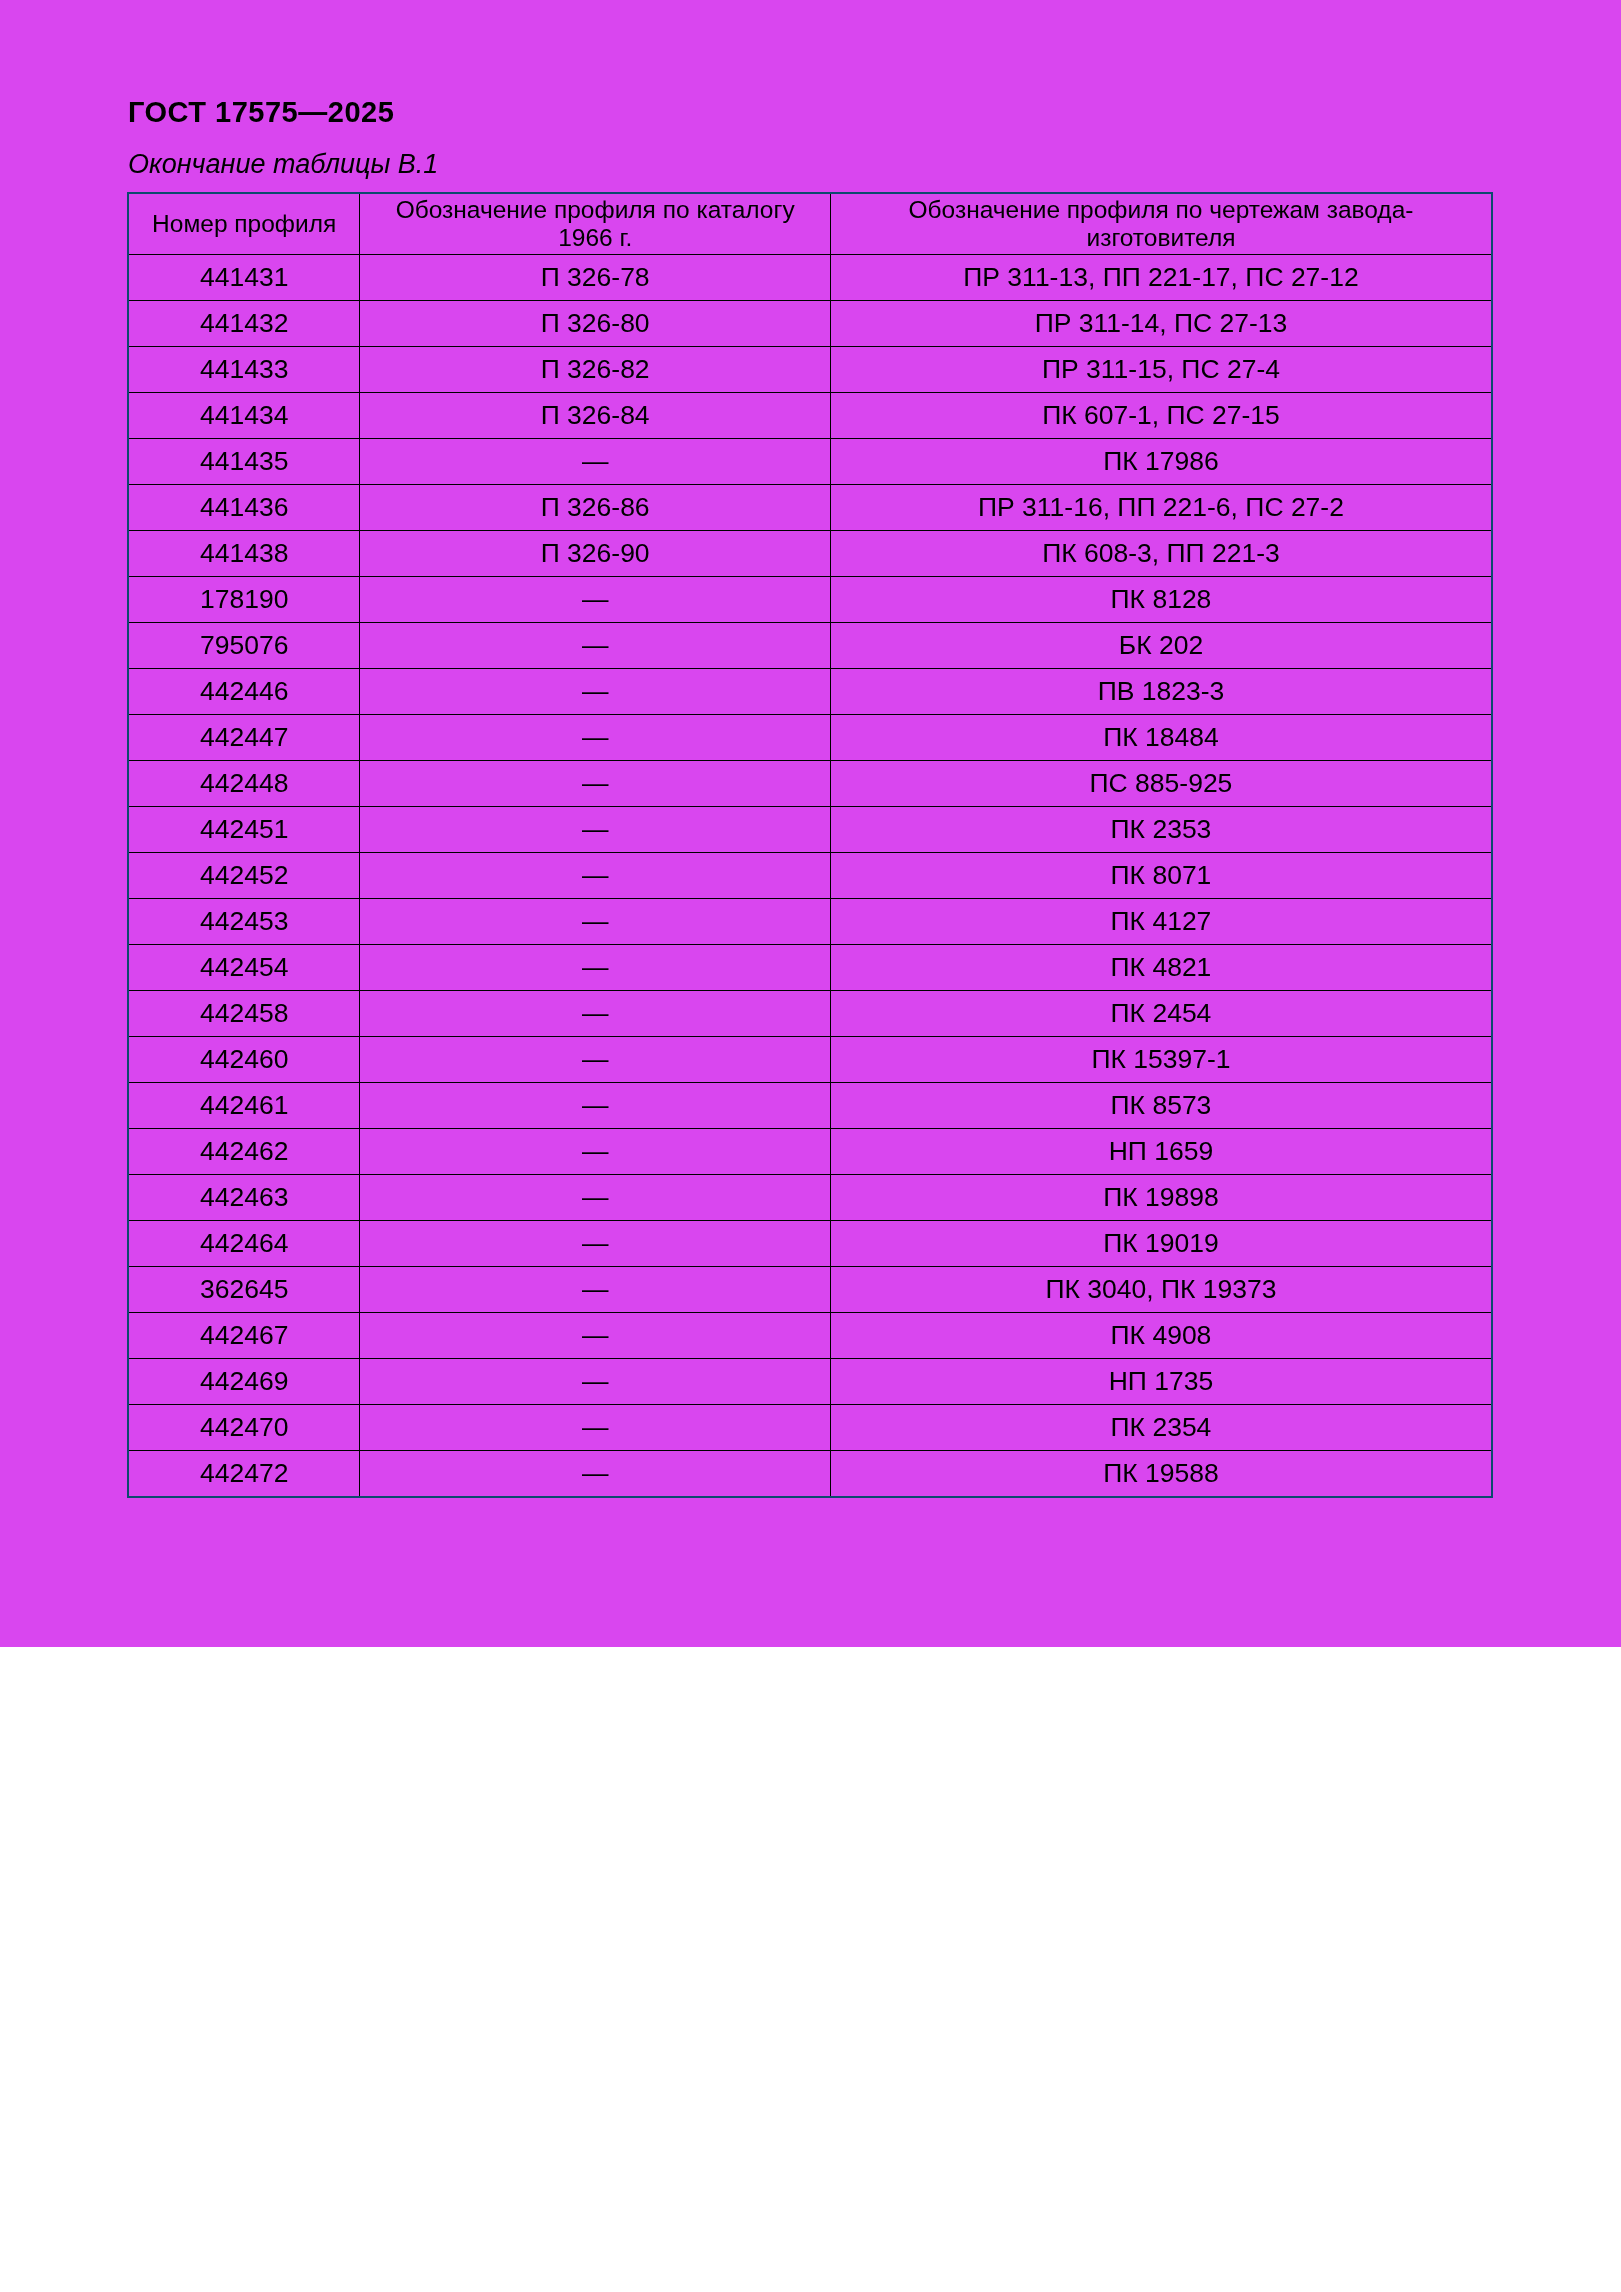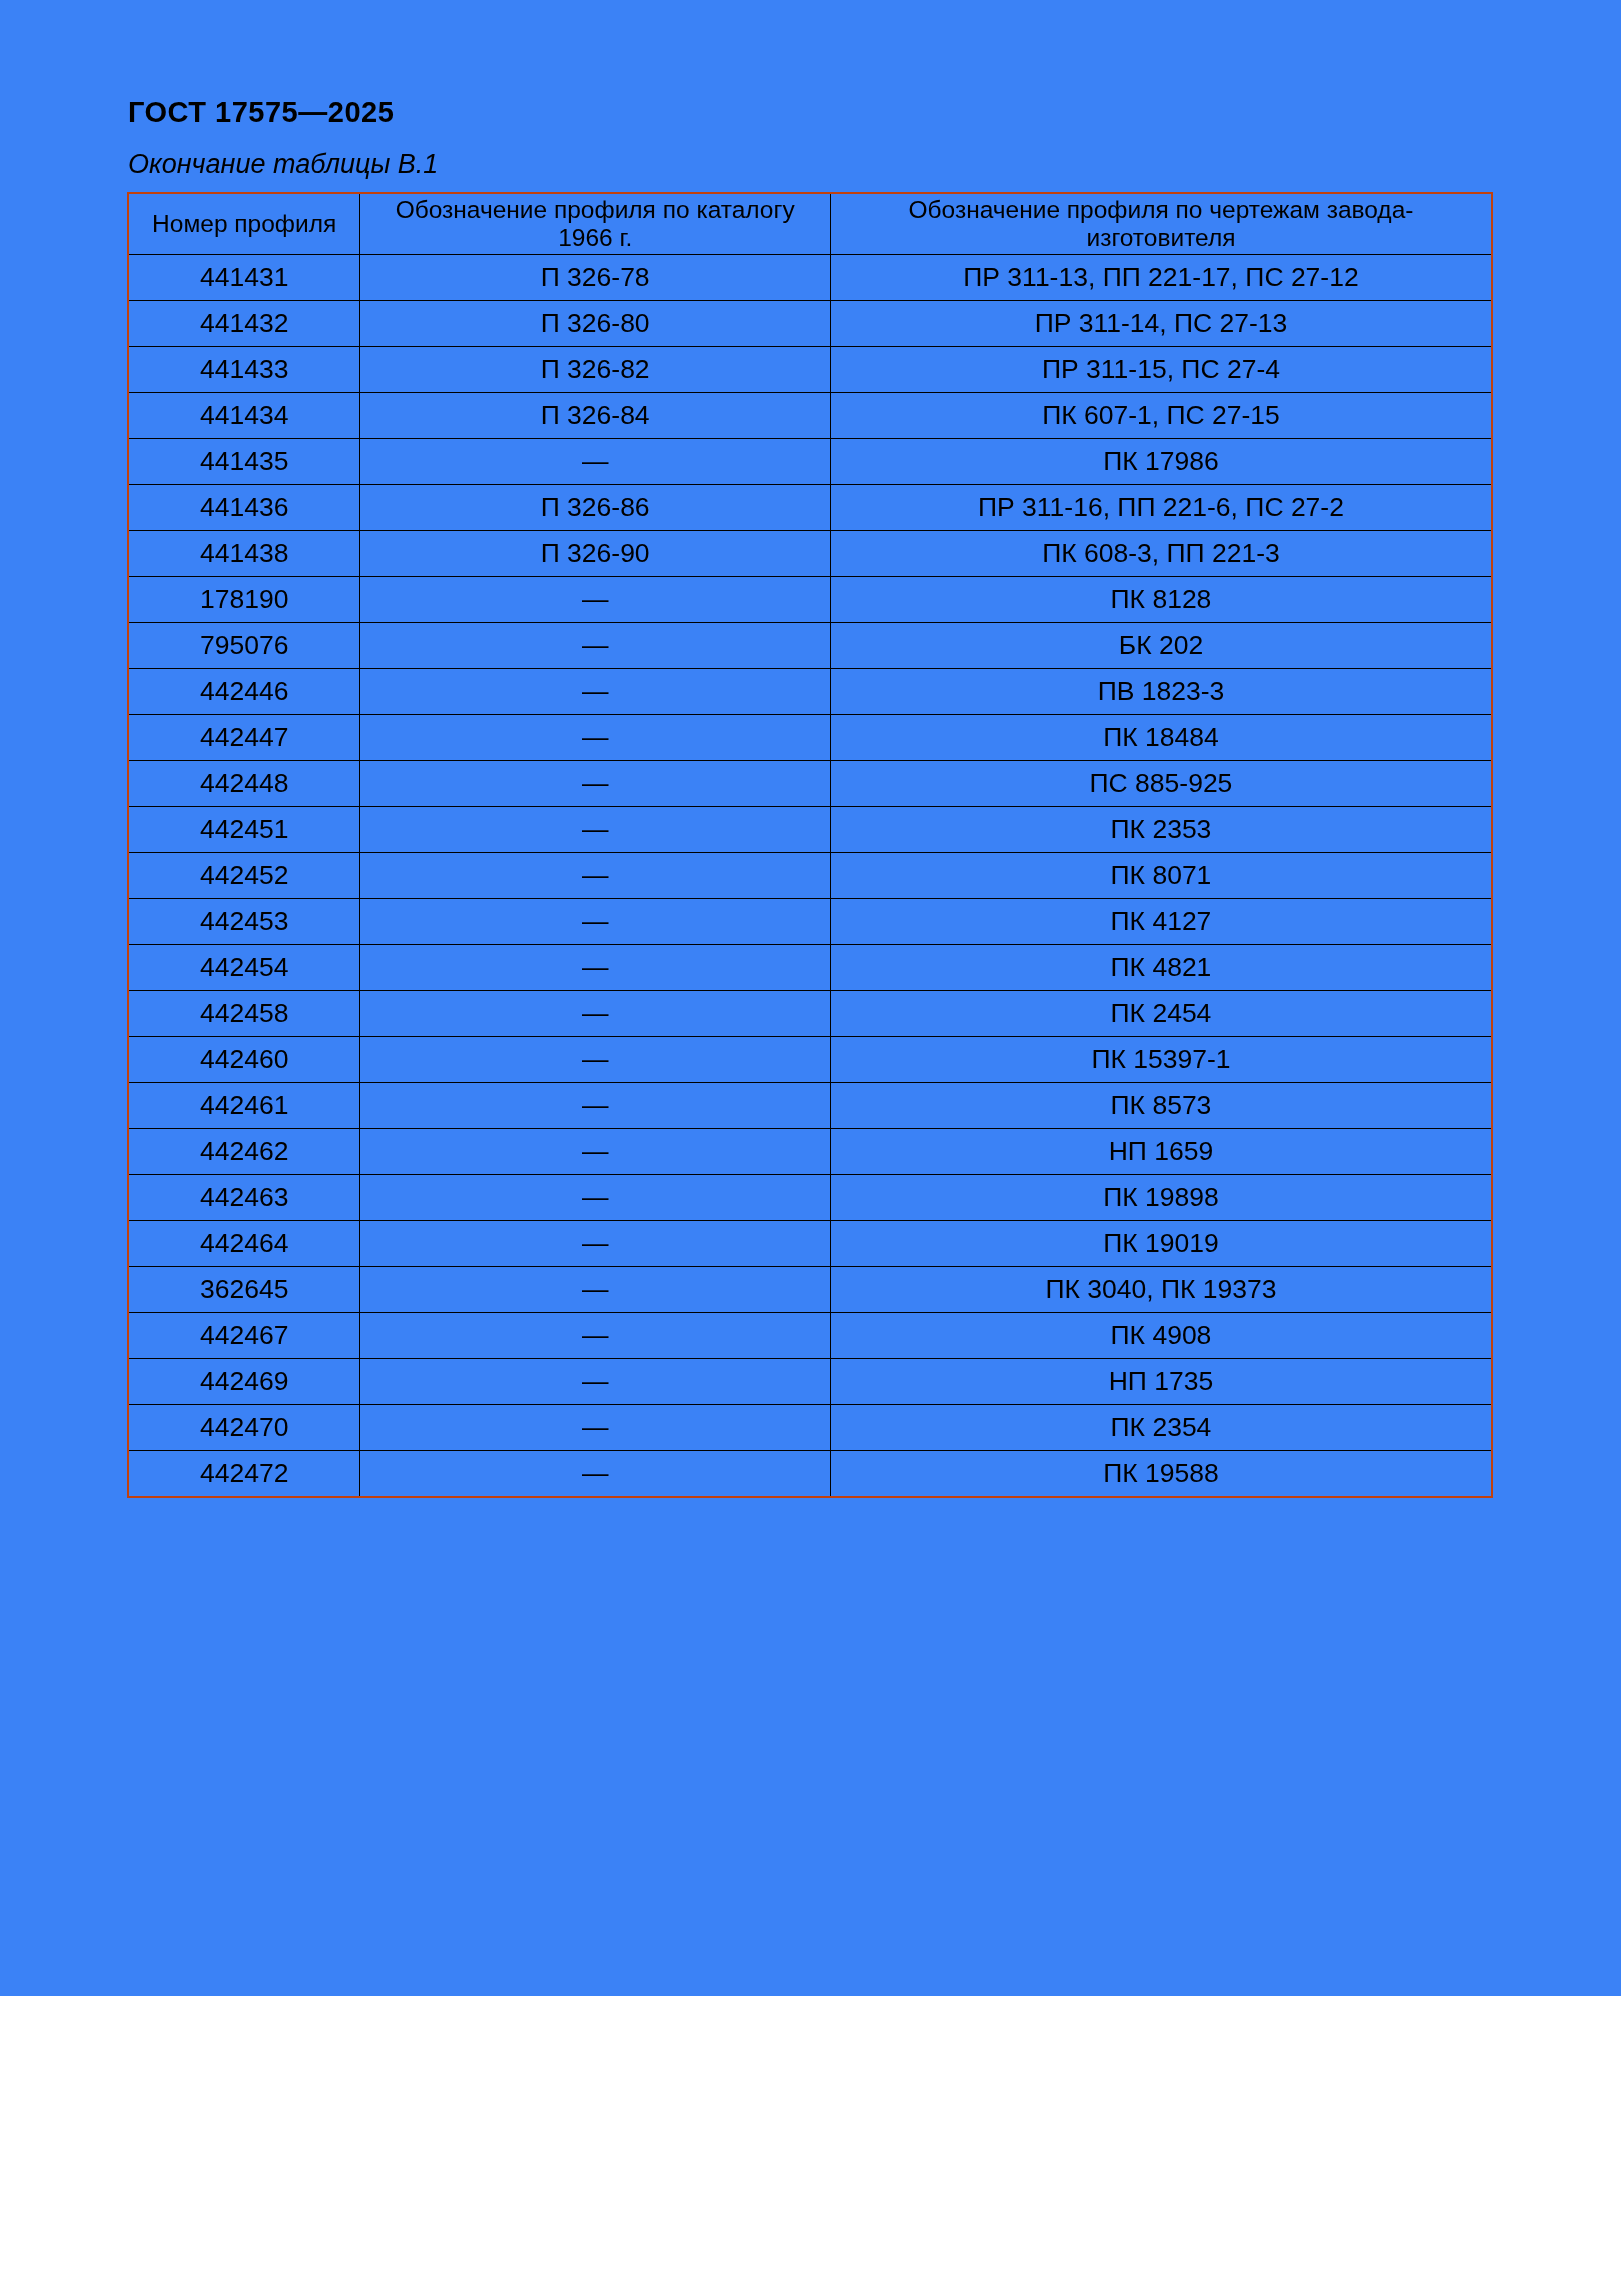--- a/index.html
+++ b/index.html
@@ -3,22 +3,22 @@
 <meta charset="utf-8">
 <style>
   html, body {
     margin: 0;
     padding: 0;
     background: #ffffff;
   }
   .page {
     position: relative;
     width: 1621px;
-    height: 1996px;
-    background: #3b82f6;
+    height: 1647px;
+    background: #d946ef;
     font-family: "Liberation Sans", "DejaVu Sans", sans-serif;
     color: #000000;
     overflow: hidden;
   }
   .doc-code {
     position: absolute;
     left: 128px;
     top: 96px;
     font-size: 29px;
     font-weight: bold;
@@ -34,21 +34,21 @@
   .table-wrap {
     position: absolute;
     left: 127px;
     top: 192px;
     width: 1366px;
   }
   table.profile-table {
     width: 100%;
     border-collapse: collapse;
     table-layout: fixed;
-    border: 2px solid #c2410c;
+    border: 2px solid #0c4a6e;
     font-size: 26.5px;
   }
   table.profile-table th {
     border: 1px solid #000;
     font-weight: normal;
     font-size: 24.5px;
     text-align: center;
     vertical-align: middle;
     height: 37px;
     padding: 2px 7.8px;

